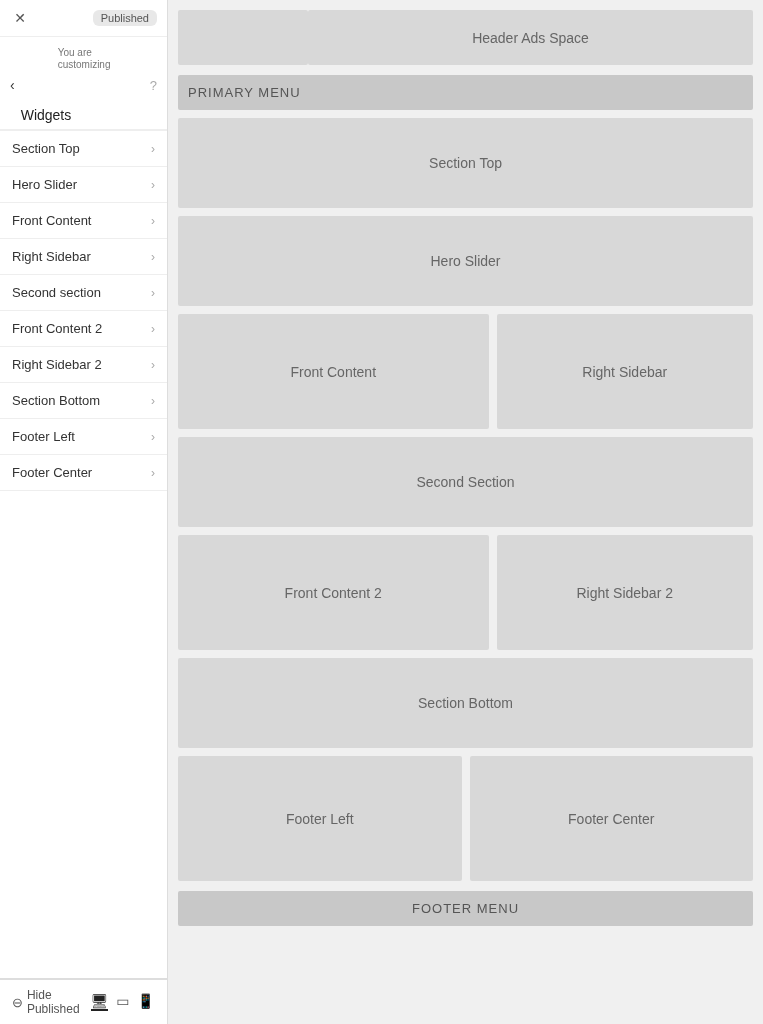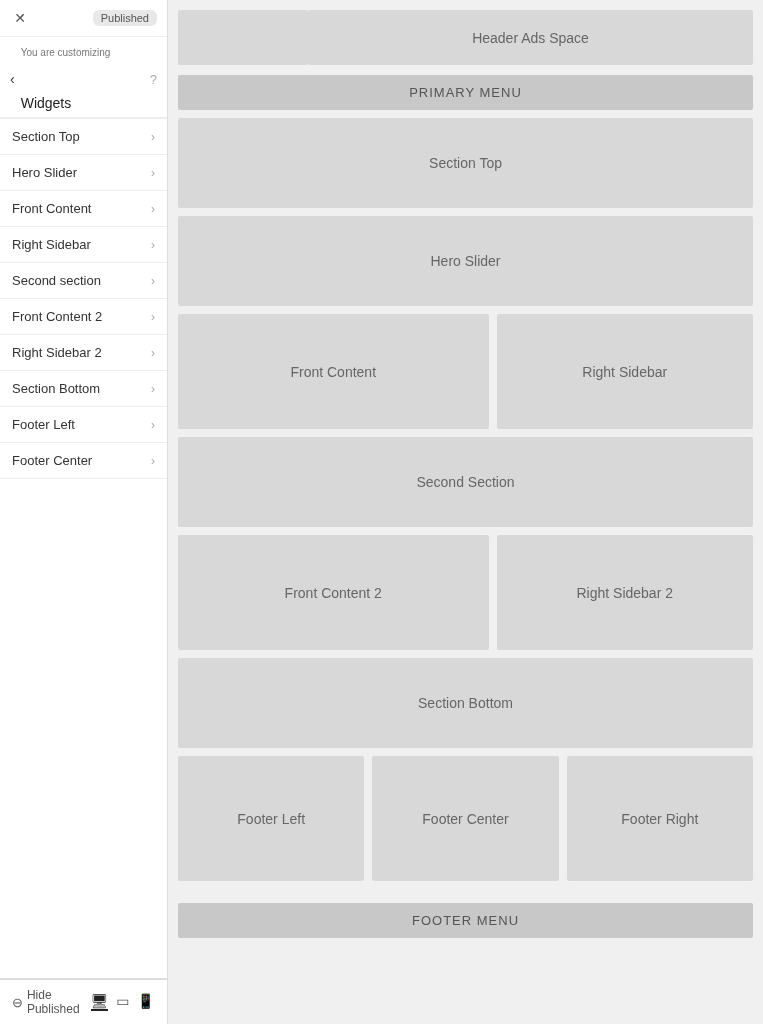--- a/index.html
+++ b/index.html
@@ -51,20 +51,21 @@
     }
     .sidebar-nav-back {
       font-size: 14px;
       cursor: pointer;
       color: #333;
     }
     .sidebar-customizing-label {
       font-size: 10px;
       color: #777;
       line-height: 1.2;
+      margin-left: 37px;
     }
     .sidebar-customizing-title {
       font-size: 14px;
       color: #222;
       font-weight: normal;
       margin-top: 36px;
     }
     .sidebar-help {
       margin-left: auto;
       color: #aaa;
@@ -152,21 +153,21 @@
       align-items: center;
       justify-content: center;
       font-size: 14px;
       color: #666;
     }
 
     
     .primary-menu-bar {
       background: #c8c8c8;
       padding: 10px;
-      text-align: center;
+      text-align: left;
       font-size: 13px;
       color: #555;
       letter-spacing: 1px;
       border-radius: 2px;
     }
 
     
     .widget-block {
       background: #d8d8d8;
       border-radius: 2px;
@@ -193,21 +194,21 @@
     .three-col-row .widget-block { flex: 1; min-height: 125px; }
 
     .footer-menu-bar {
       background: #c8c8c8;
       padding: 10px;
       text-align: center;
       font-size: 13px;
       color: #555;
       letter-spacing: 1px;
       border-radius: 2px;
-      margin-top: 14px;
+      margin-top: 2px;
     }
   </style>
 </head>
 <body>
 
 <div id="sidebar">
   <div class="sidebar-topbar">
     <span class="sidebar-topbar-close">✕</span>
     <span class="sidebar-published">Published</span>
   </div>
@@ -321,21 +322,18 @@
     <span>Section Bottom</span>
   </div>
 
   <div class="three-col-row">
     <div class="widget-block">
       <span>Footer Left</span>
     </div>
     <div class="widget-block">
       <span>Footer Center</span>
     </div>
-    <div class="widget-block">
-      <span>Footer Right</span>
-    </div>
   </div>
 
   <div class="footer-menu-bar">
     <span>FOOTER MENU</span>
   </div>
 </div>
 
 </body></html>

